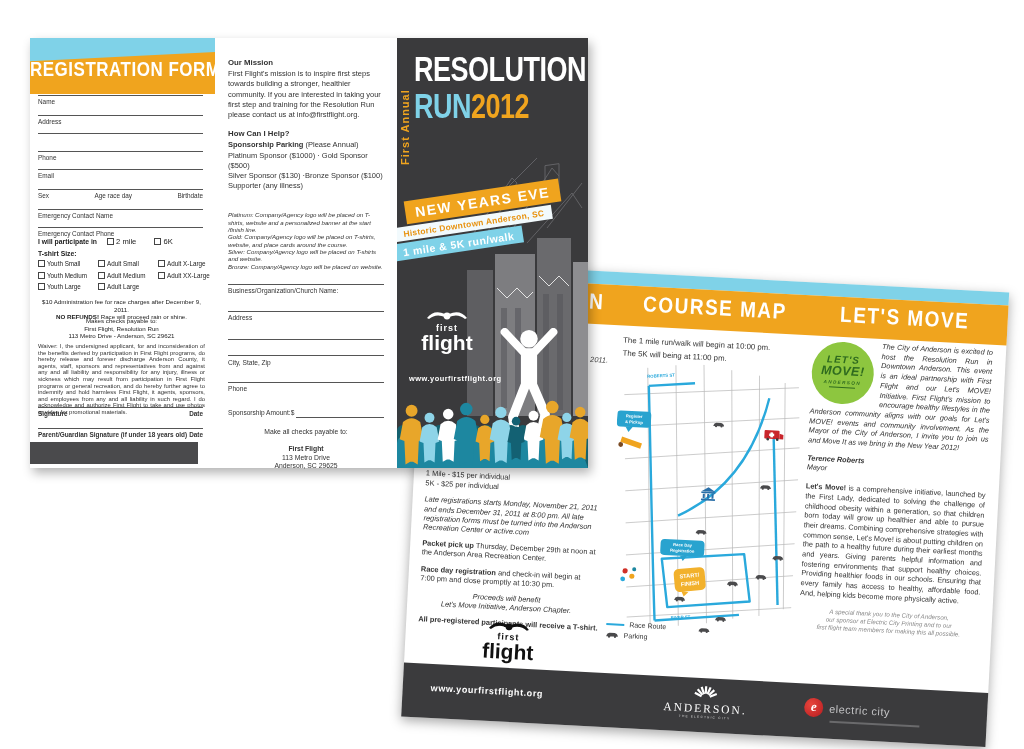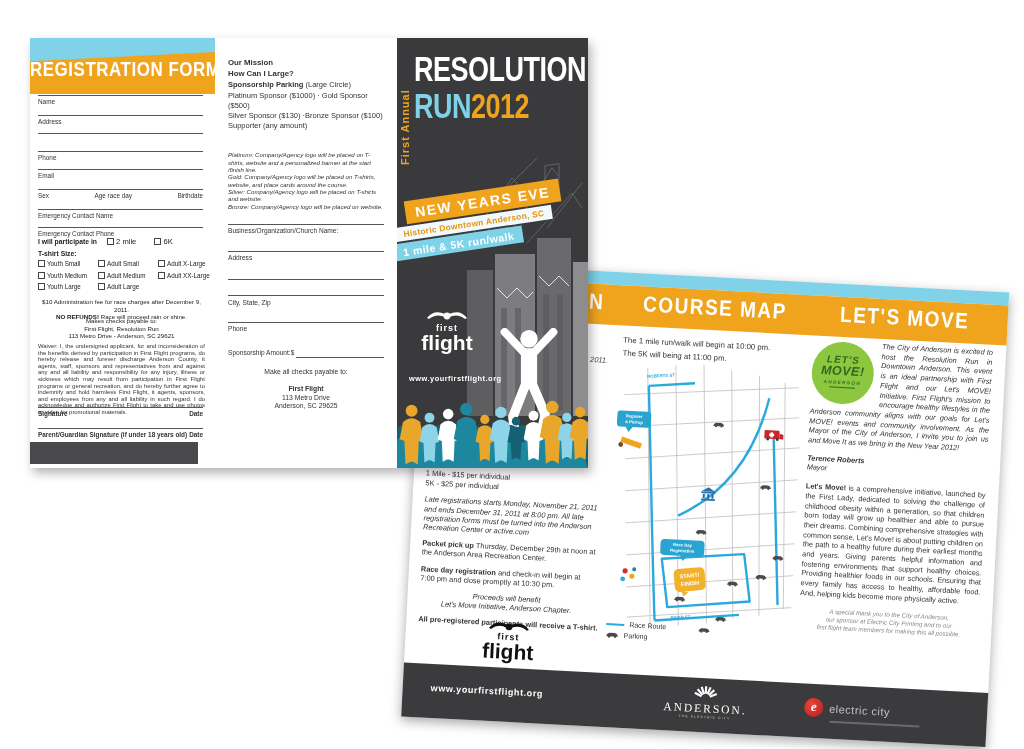--- a/index.html
+++ b/index.html
@@ -391,26 +391,27 @@
       <div class="fl fls" style="top:390px">
         <span>Parent/Guardian Signature (if under 18 years old)</span>
         <span>Date</span>
       </div>
       <div class="darkband"></div>
     </div>
 
     <div class="panelB">
       <div class="bflow">
         <h4>Our Mission</h4>
-        <h4>How Can I Large?</h4>
-        <p style="margin-bottom:0"><span style="font-weight:bold">Sponsorship Parking</span><span> (Large Circle)</span></p>
+        <p>First Flight's mission is to inspire first steps towards building a stronger, healthier community. If you are interested in taking your first step and training for the Resolution Run please contact us at info@firstflight.org.</p>
+        <h4>How Can I Help?</h4>
+        <p style="margin-bottom:0"><span style="font-weight:bold">Sponsorship Parking</span><span> (Please Annual)</span></p>
         <p style="margin-bottom:20px">
           <span>Platinum Sponsor ($1000) · Gold Sponsor ($500)</span><br>
           <span>Silver Sponsor ($130) ·Bronze Sponsor ($100)</span><br>
-          <span>Supporter (any amount)</span>
+          <span>Supporter (any illness)</span>
         </p>
         <p class="tiern" style="margin-bottom:0">
           <span>Platinum: Company/Agency logo will be placed on T-shirts, website and a personalized banner at the start /finish line.</span><br>
           <span>Gold: Company/Agency logo will be placed on T-shirts, website, and place cards around the course.</span><br>
           <span>Silver: Company/Agency logo will be placed on T-shirts and website.</span><br>
           <span>Bronze: Company/Agency logo will be placed on website.</span>
         </p>
         <div class="bline"><span>Business/Organization/Church Name:</span></div>
         <div class="bline"><span>Address</span></div>
         <div class="blineE"></div>

